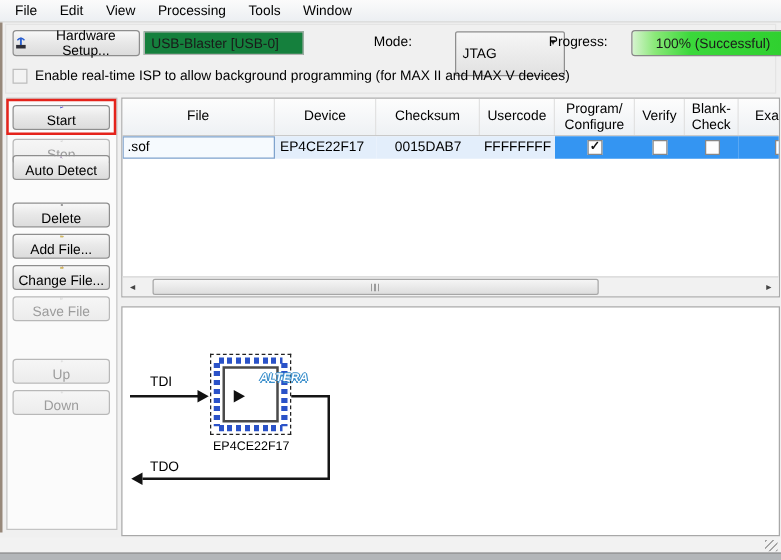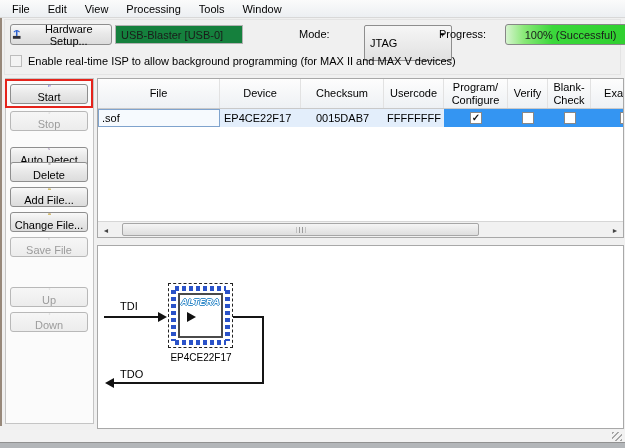--- a/index.html
+++ b/index.html
@@ -91,23 +91,23 @@
   .pins-top { position: absolute; left: 6px; right: 6px; top: 2px; height: 5px;
               background: repeating-linear-gradient(90deg, #2a52c8 0 4px, transparent 4px 7px); }
   .pins-bottom { position: absolute; left: 6px; right: 6px; bottom: 2px; height: 5px;
               background: repeating-linear-gradient(90deg, #2a52c8 0 4px, transparent 4px 7px); }
   .pins-left { position: absolute; top: 6px; bottom: 6px; left: 2px; width: 5px;
               background: repeating-linear-gradient(180deg, #2a52c8 0 4px, transparent 4px 7px); }
   .pins-right { position: absolute; top: 6px; bottom: 6px; right: 2px; width: 5px;
               background: repeating-linear-gradient(180deg, #2a52c8 0 4px, transparent 4px 7px); }
   .chip-body { position: absolute; left: 9px; top: 9px; right: 9px; bottom: 9px; background: #fff;
                border: 2px solid #4a4a4a; }
-  .chip-logo { margin-top: 2px; text-align: center; font-size: 9px; font-weight: bold; font-style: italic;
+  .chip-logo { margin-top: 2px; text-align: left; font-size: 9px; font-weight: bold; font-style: italic;
                color: #fff; letter-spacing: .5px;
-               text-shadow: -1px 0 #3c90cc, 1px 0 #3c90cc, 0 -1px #3c90cc, 0 1px #3c90cc; }
+               text-shadow: -1px 0 #3c90cc, 1px 0 #3c90cc, 0 -1px #3c90cc, 0 1px #3c90cc; margin-left: 28px; }
   .chip-play { position: absolute; left: 7px; top: 17px; width: 0; height: 0; border-left: 9px solid #111;
                border-top: 5px solid transparent; border-bottom: 5px solid transparent; }
   .chip-name { position: absolute; left: 156px; top: 352px; width: 90px; text-align: center; font-size: 10px; }
   .tdi-lbl { left: 120px; top: 300px; } .tdo-lbl { left: 120px; top: 368px; }
 
   
   .statusbar { position: absolute; left: 0; top: 430px; width: 625px; height: 12px; background: #f2f2f2; }
   .resize-grip { position: absolute; right: 3px; top: 432px; width: 10px; height: 9px;
                  background: repeating-linear-gradient(135deg, #a5a5a5 0 1.5px, transparent 1.5px 4px); }
   .bottom-strip { position: absolute; left: 0; top: 442px; width: 625px; height: 6px; background: #b3b6b9;
@@ -169,21 +169,21 @@
   </button>
 
   <button class="win-btn side-btn disabled" style="top:111px;">
     <svg width="13" height="11" viewBox="0 0 13 11">
         <rect x="1" y="3" width="8" height="6" fill="#b9b9b9"></rect>
         <rect x="7" y="1" width="5" height="4" fill="#cdcdcd"></rect>
       </svg>
     <span>Stop</span>
   </button>
 
-  <button class="win-btn side-btn" style="top:147px;">
+  <button class="win-btn side-btn" style="top:124px;">
     <svg width="12" height="12" viewBox="0 0 12 12">
         <circle cx="4.6" cy="4.6" r="3" fill="none" stroke="#5a2a8a" stroke-width="1.6"></circle>
         <line x1="7" y1="7" x2="11" y2="11" stroke="#222" stroke-width="2"></line>
       </svg>
     <span>Auto Detect</span>
   </button>
 
   <button class="win-btn side-btn" style="top:162px;">
     <svg width="11" height="11" viewBox="0 0 11 11">
         <path d="M1,1 L10,10 M10,1 L1,10" stroke="#111" stroke-width="1.8"></path>

